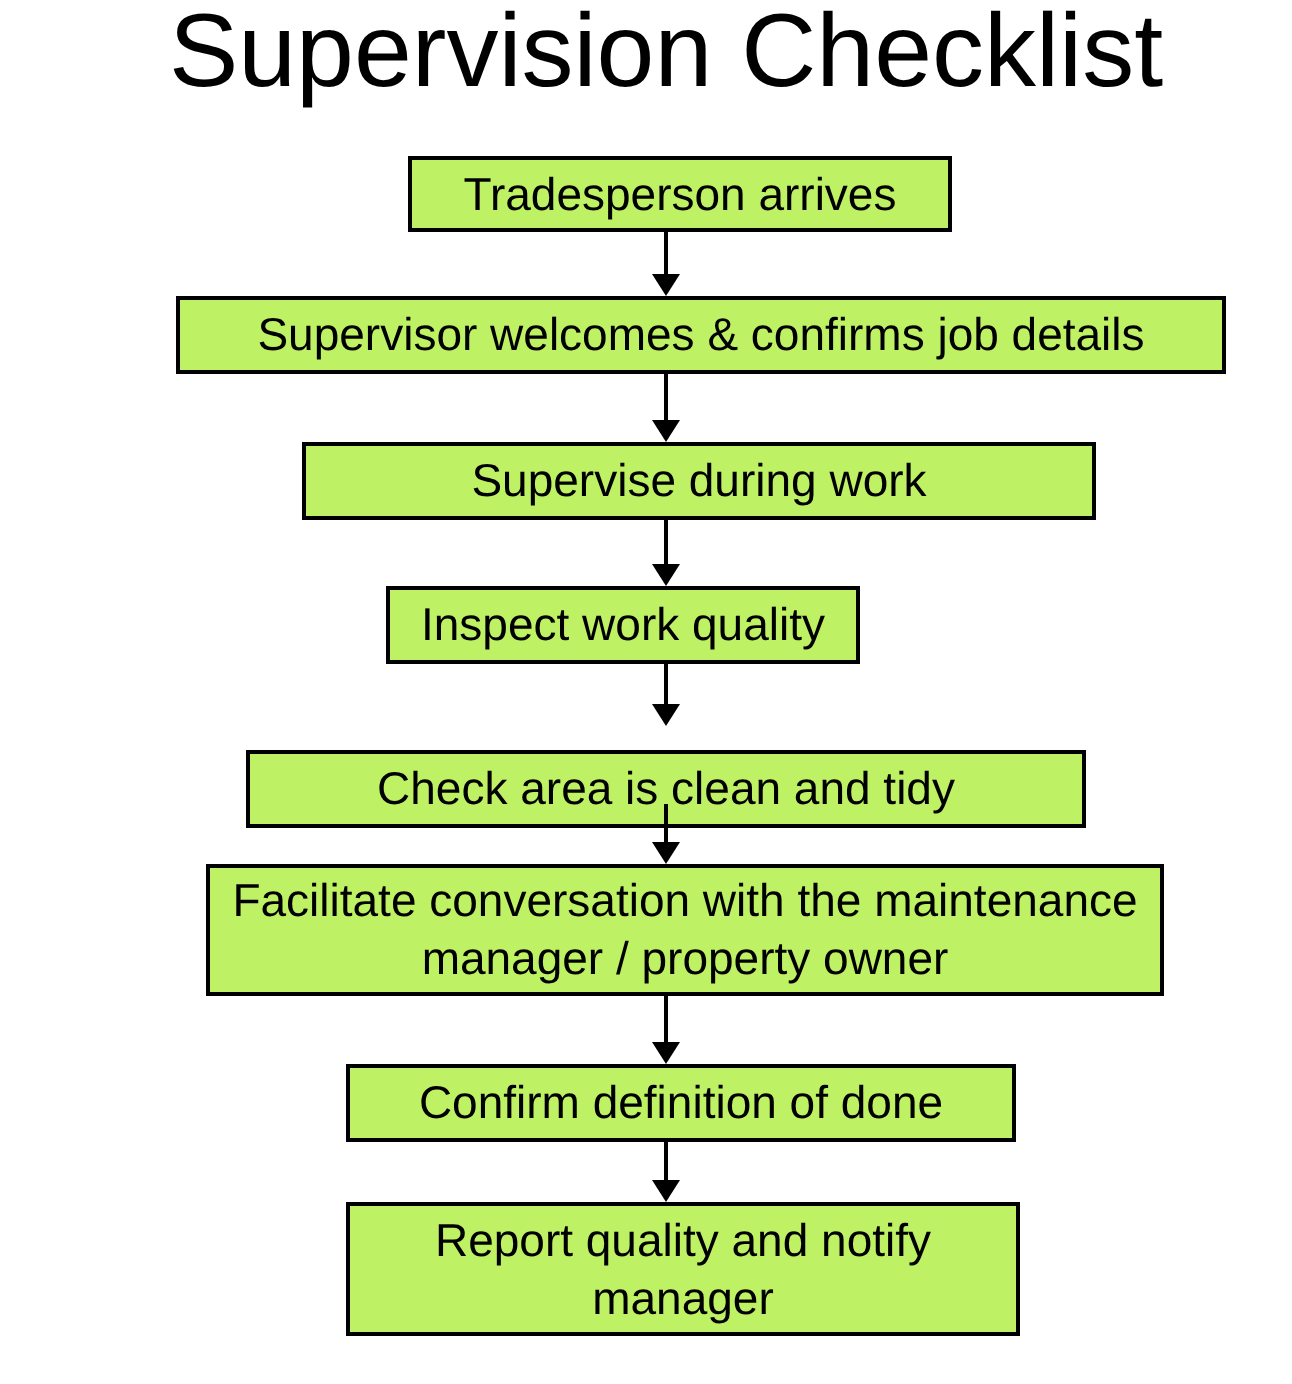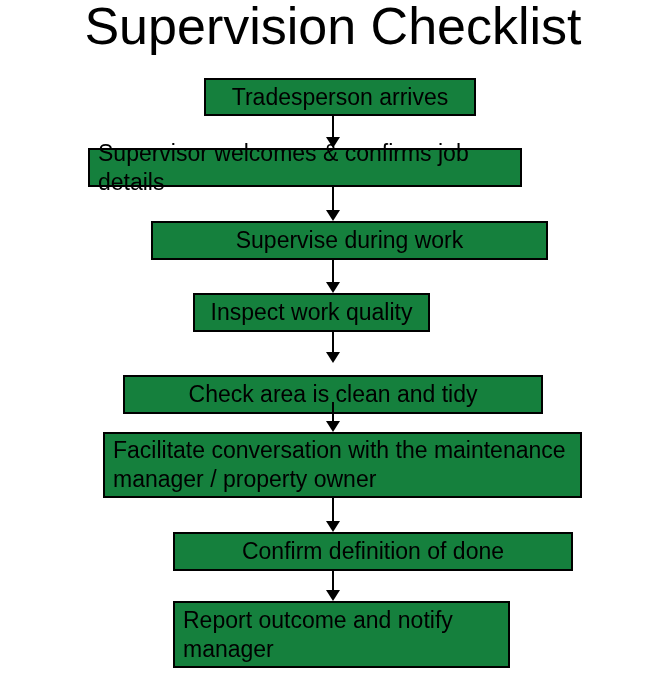--- a/index.html
+++ b/index.html
@@ -27,37 +27,37 @@
     font-weight: 400;
     line-height: 1.0;
     text-align: center;
     color: #000000;
     white-space: nowrap;
   }
   .step {
     position: absolute;
     box-sizing: border-box;
     border: 2px solid #000000;
-    background: #15803d;
+    background: #bef264;
     display: flex;
     align-items: center;
     justify-content: center;
-    text-align: left;
+    text-align: center;
     font-size: 23px;
     line-height: 29px;
     color: #000000;
     padding: 0 8px;
   }
   .s1 { left: 204px; top: 78px;  width: 272px; height: 38px; }
-  .s2 { left: 88px;  top: 148px; width: 434px; height: 39px; }
+  .s2 { left: 88px;  top: 148px; width: 525px; height: 39px; }
   .s3 { left: 151px; top: 221px; width: 397px; height: 39px; }
   .s4 { left: 193px; top: 293px; width: 237px; height: 39px; }
   .s5 { left: 123px; top: 363px; width: 420px; height: 39px; margin-top: 12px; }
   .s6 { left: 103px; top: 432px; width: 479px; height: 66px; }
-  .s7 { left: 173px; top: 532px; width: 400px; height: 39px; }
+  .s7 { left: 173px; top: 532px; width: 335px; height: 39px; }
   .s8 { left: 173px; top: 601px; width: 337px; height: 67px; }
 
   .arrow {
     position: absolute;
     left: 325px;
     width: 16px;
     display: flex;
     flex-direction: column;
     align-items: center;
   }
@@ -137,15 +137,15 @@
 
   <div class="step s7">
     <span>Confirm definition of done</span>
   </div>
   <div class="arrow a7">
     <div class="shaft"></div>
     <div class="head"></div>
   </div>
 
   <div class="step s8">
-    <span>Report outcome and notify manager</span>
+    <span>Report quality and notify manager</span>
   </div>
 </div>
 
 </body></html>

